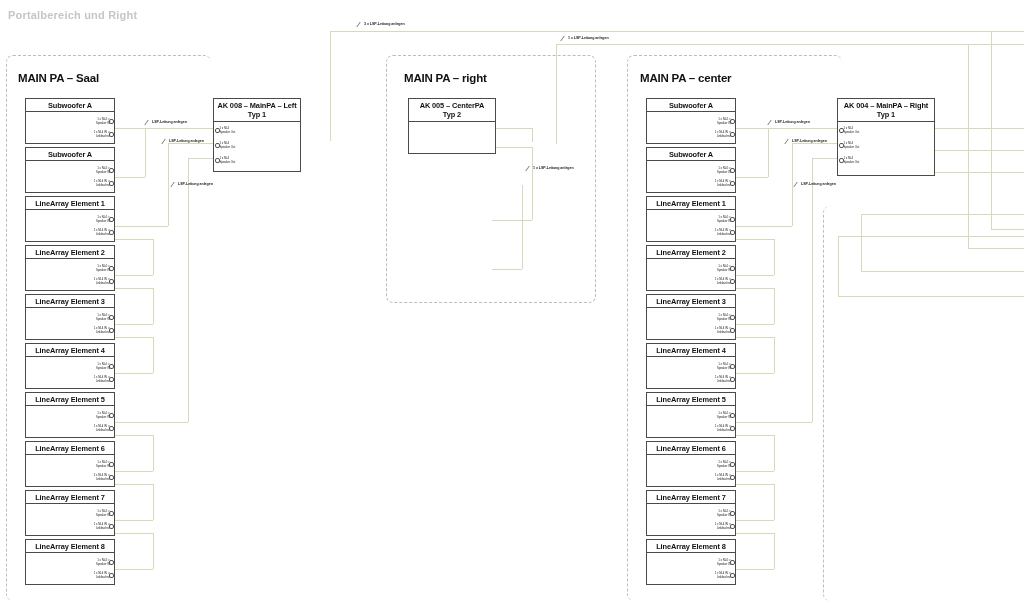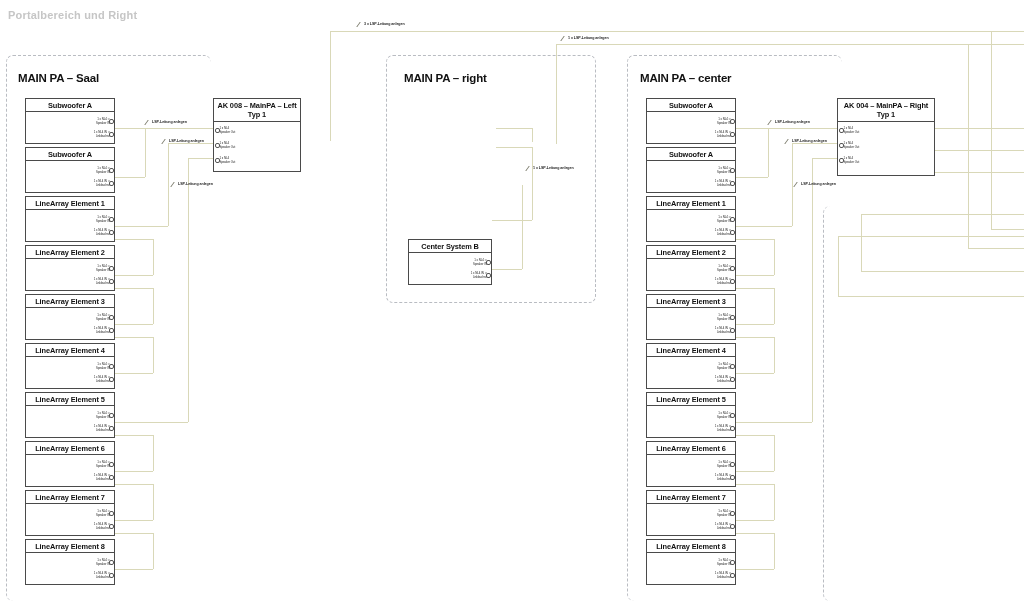--- a/index.html
+++ b/index.html
@@ -289,33 +289,27 @@
   <div class="cable v" style="left:153px;top:533px;height:36px;"></div>
   <div class="cable h" style="left:115px;top:569px;width:38px;"></div>
 
   <div class="leader" style="left:146px;top:120px;"></div>
   <div class="clabel" style="left:152px;top:120px;">LSP-Leitung anlegen</div>
   <div class="leader" style="left:163px;top:139px;"></div>
   <div class="clabel" style="left:169px;top:139px;">LSP-Leitung anlegen</div>
   <div class="leader" style="left:172px;top:182px;"></div>
   <div class="clabel" style="left:178px;top:182px;">LSP-Leitung anlegen</div>
 
-
-
-  <div class="dev" style="left:408px;top:239px;width:84px;height:46px;">
-    <div class="dev-head">Center System B</div>
-    <div class="dev-body">
-      <div class="port right" style="top:6px;">1 x NL4 ⊃
-Speaker IN</div>
-      <div class="port-mark r" style="top:7px;"></div>
-      <div class="port right" style="top:19px;">1 x NL4 IN ⊃
-Linkbuchse</div>
-      <div class="port-mark r" style="top:20px;"></div>
-    </div>
-  </div>
+  <div class="dev" style="left:408px;top:98px;width:88px;height:56px;">
+    <div class="dev-head">AK 005 – CenterPA
+Typ 2</div>
+    <div class="dev-body"></div>
+  </div>
+
+
 
   <div class="cable h" style="left:496px;top:128px;width:36px;"></div>
   <div class="cable v" style="left:532px;top:128px;height:14px;"></div>
 
   <div class="cable h" style="left:496px;top:147px;width:36px;"></div>
   <div class="cable v" style="left:532px;top:147px;height:73px;"></div>
   <div class="cable h" style="left:492px;top:220px;width:40px;"></div>
 
   <div class="cable v" style="left:522px;top:185px;height:84px;"></div>
   <div class="cable h" style="left:492px;top:269px;width:30px;"></div>

